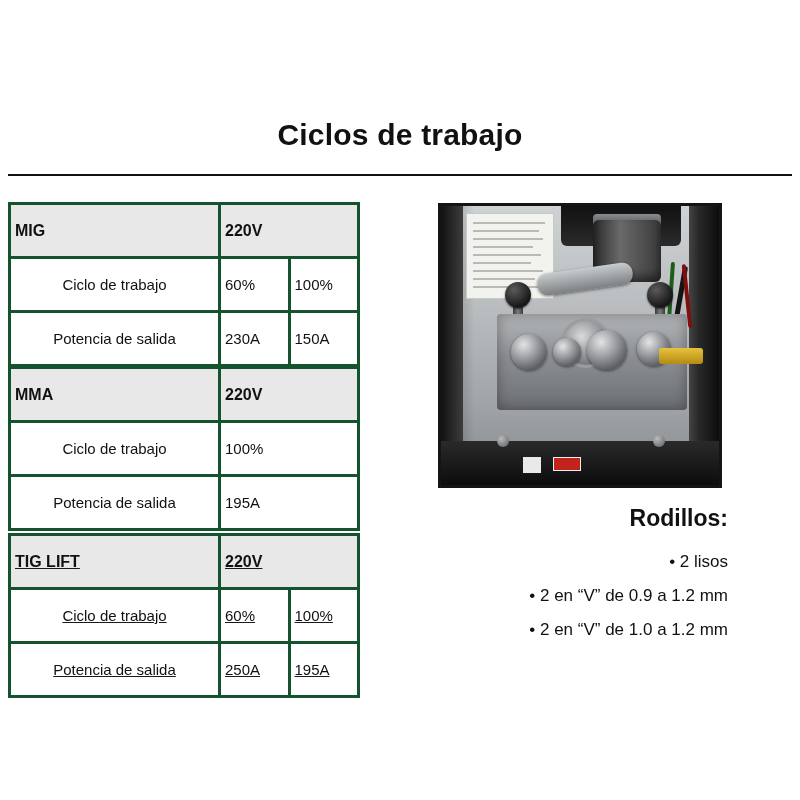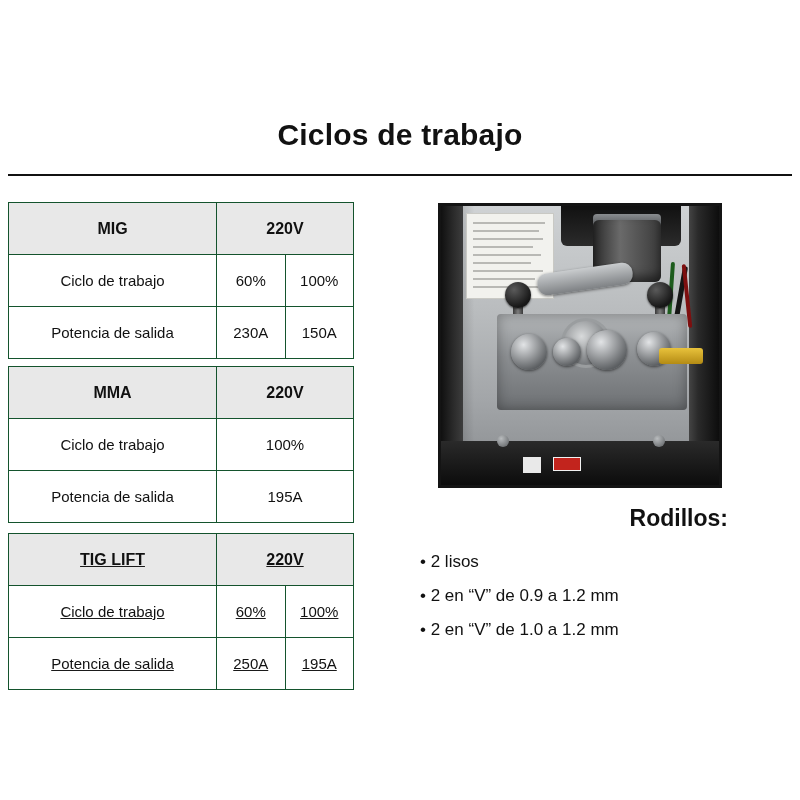--- a/index.html
+++ b/index.html
@@ -50,24 +50,23 @@
     width: 345px;
     border-collapse: collapse;
     table-layout: fixed;
     font-size: 15px;
   }
   .spec-table.t1 { top: 202px; }
   .spec-table.t2 { top: 366px; }
   .spec-table.t3 { top: 533px; text-decoration: underline; }
 
   .spec-table td {
-    border: 1px solid #14532d;
+    border: 3px solid #14532d;
     height: 31px;
     padding: 10px 4px;
-    text-align: center;
     vertical-align: middle;
     background: #ffffff;
     font-size: 15px;
     color: #111111;
   }
 
   .spec-table tr.head td {
     background: #e8e8e8;
     font-weight: bold;
     font-size: 16px;
@@ -226,21 +225,21 @@
     color: #111111;
   }
   .rodillos-list {
     position: absolute;
     left: 420px;
     top: 545px;
     width: 308px;
     margin: 0;
     padding: 0;
     list-style: none;
-    text-align: left;
+    text-align: right;
   }
   .rodillos-list li {
     font-size: 17px;
     color: #111111;
     line-height: 34px;
     white-space: nowrap;
   }
 </style>
 </head>
 <body>

